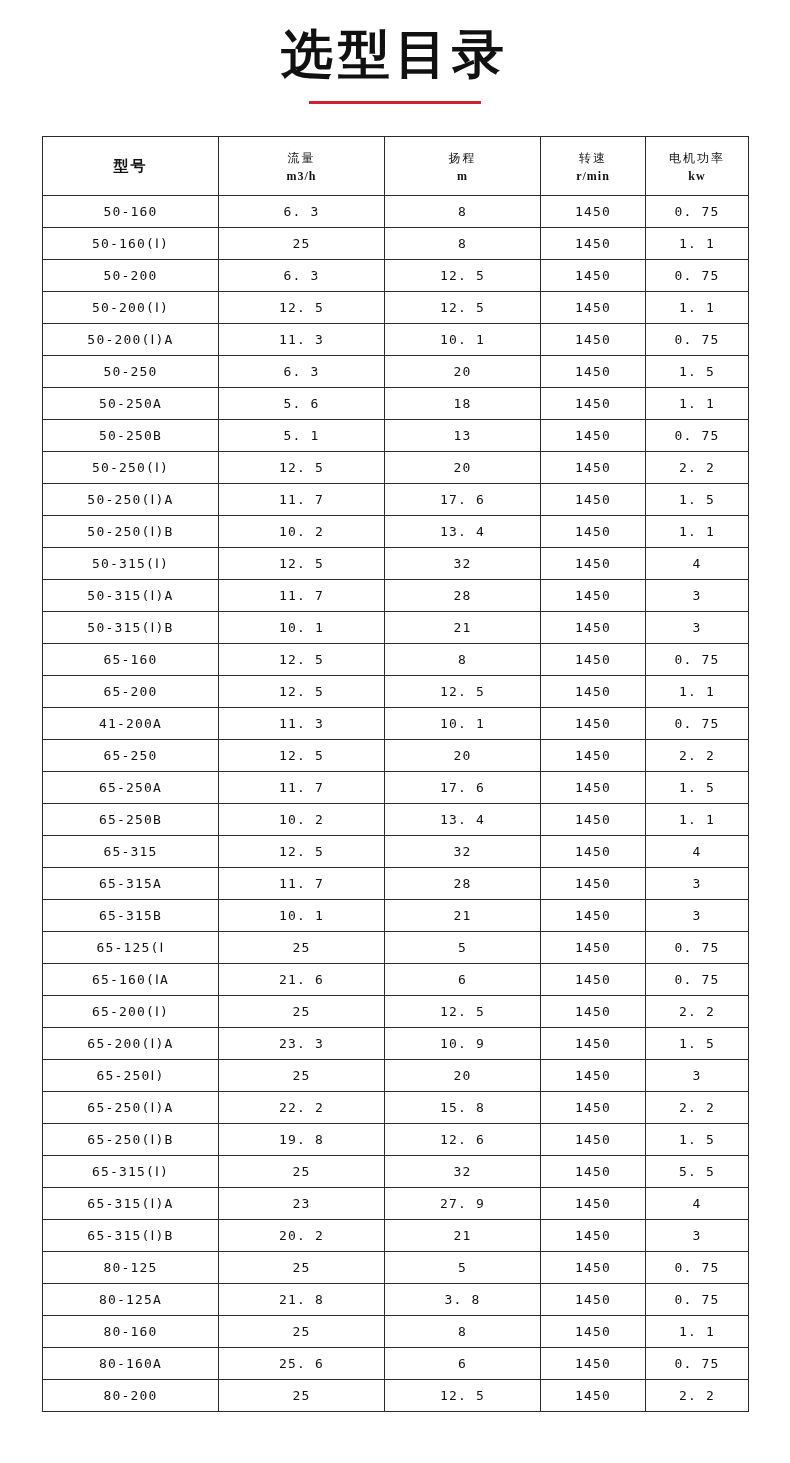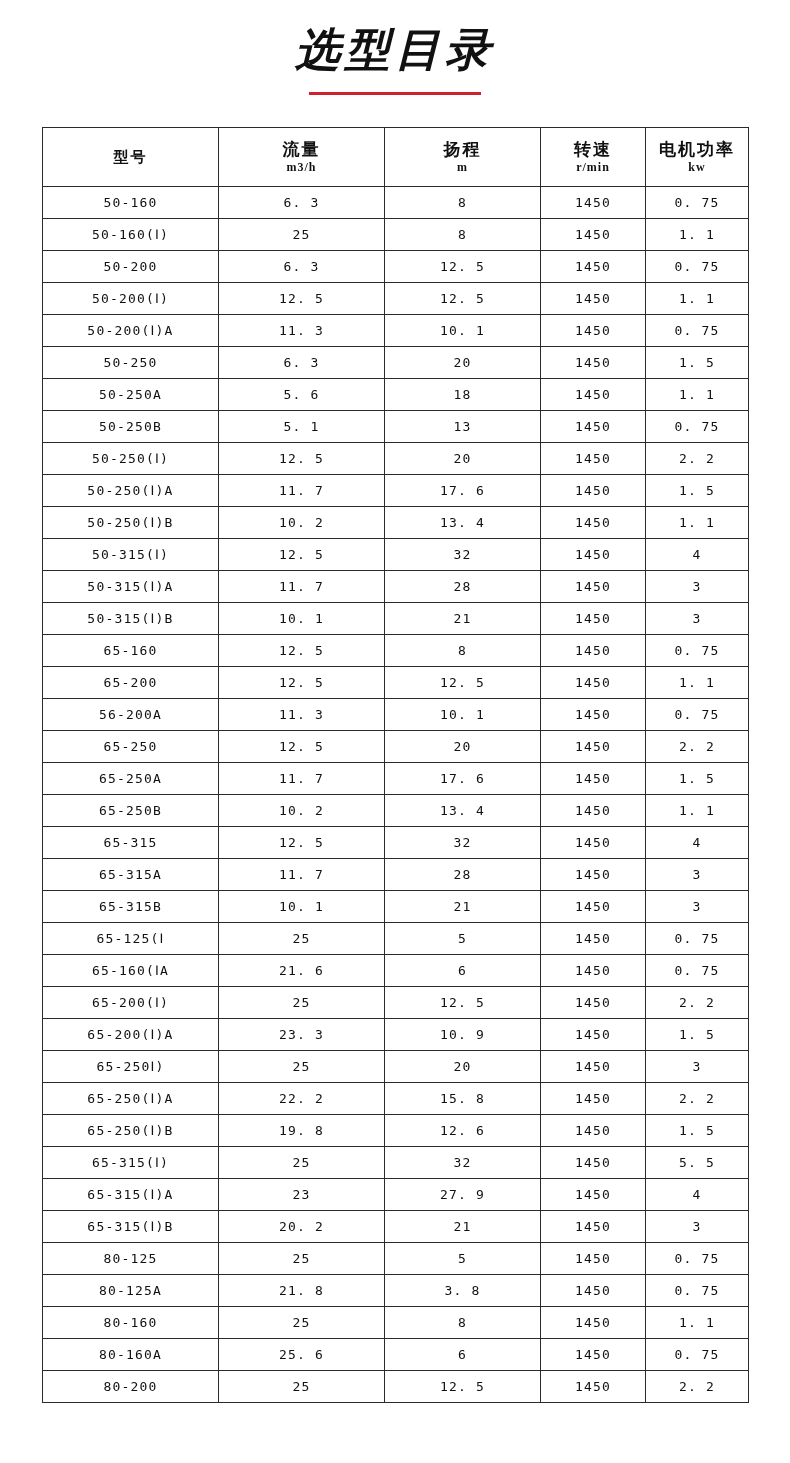--- a/index.html
+++ b/index.html
@@ -17,27 +17,26 @@
     width: 790px;
     position: relative;
     box-sizing: border-box;
   }
   .title-block {
     padding-top: 22px;
     text-align: center;
   }
   .page-title {
     font-family: "DejaVu Sans", sans-serif;
-    font-size: 45px;
+    font-size: 52px;
     font-weight: bold;
     letter-spacing: 5px;
     color: #111111;
     line-height: 1.25;
     margin: 0;
-    font-style: italic;
   }
   .title-rule {
     width: 172px;
     height: 3px;
     background: #cf2230;
     margin: 14px auto 0 auto;
   }
   .table-wrap {
     margin: 32px 42px 0 42px;
     width: 706px;
@@ -66,22 +65,22 @@
   }
   table.spec thead th {
     height: 58px;
     font-weight: bold;
     font-family: "DejaVu Sans", sans-serif;
     letter-spacing: 2px;
     text-align: center;
   }
   .hdr-main {
     display: block;
-    font-size: 17px;
-    font-weight: bold;
+    font-size: 12px;
+    font-weight: normal;
     line-height: 20px;
   }
   .hdr-sub {
     display: block;
     font-size: 12px;
     font-weight: bold;
     font-family: Liberation Serif, serif;
     letter-spacing: 1px;
     line-height: 17px;
   }
@@ -241,21 +240,21 @@
             <td>0. 75</td>
           </tr>
           <tr>
             <td>65-200</td>
             <td>12. 5</td>
             <td>12. 5</td>
             <td>1450</td>
             <td>1. 1</td>
           </tr>
           <tr>
-            <td>56-200A</td>
+            <td>41-200A</td>
             <td>11. 3</td>
             <td>10. 1</td>
             <td>1450</td>
             <td>0. 75</td>
           </tr>
           <tr>
             <td>65-250</td>
             <td>12. 5</td>
             <td>20</td>
             <td>1450</td>

